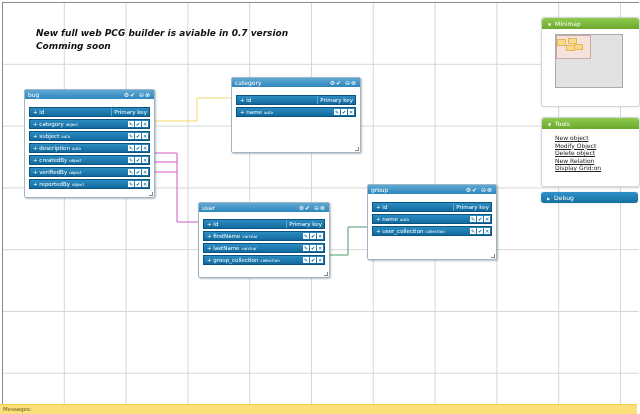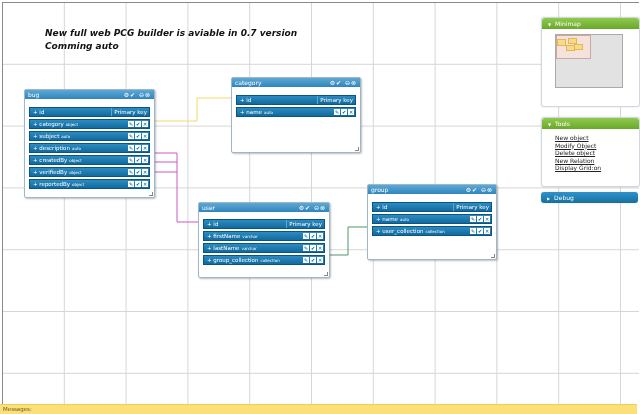--- a/index.html
+++ b/index.html
@@ -5,21 +5,21 @@
   html, body { margin:0; padding:0; }
   body { width:640px; height:414px; position:relative; overflow:hidden; background:#fff; font-family:"DejaVu Sans", sans-serif; }
   .canvas { position:absolute; left:2px; top:2px; width:636px; height:402px; border-left:1px solid #8a8a8a; border-top:1px solid #8a8a8a;
     background-color:#fff;
     background-image:
       linear-gradient(to right, #d6d6d6 1px, transparent 1px),
       linear-gradient(to bottom, #d6d6d6 1px, transparent 1px);
     background-size:61.8px 61.8px;
     background-position:-1px -1px;
   }
-  .notice { position:absolute; left:36px; top:27px; font-family:"DejaVu Sans", sans-serif; font-weight:bold; font-style:italic; font-size:9px; line-height:13px; color:#111;margin-left:9px; }
+  .notice { position:absolute; left:36px; top:27px; font-family:"DejaVu Sans", sans-serif; font-weight:bold; font-style:italic; font-size:9px; line-height:13px; color:#111; }
   .table { position:absolute; background:#fff; border:1px solid #9fb6c8; box-shadow:1px 1px 2px rgba(0,0,0,0.25); border-radius:2px; }
   .table .title { height:9px; background:linear-gradient(#5fa8d3,#2e86bd); color:#fff; font-size:6px; line-height:9px; padding-left:3px; position:relative; }
   .table .title .ctrls { position:absolute; right:3px; top:0; font-size:6px; letter-spacing:1px; }
   .rows { position:absolute; left:4px; right:4px; }
   .row { height:8px; margin-bottom:2px; background:linear-gradient(#2b8cc2,#126a9e); border:1px solid #0b5580; color:#fff; font-size:5.5px; line-height:8px; padding-left:3px; position:relative; white-space:nowrap; }
   .row .type { font-size:4px; margin-left:2px; }
   .row .pk { position:absolute; right:2px; top:0; font-size:5.5px; border-left:1px solid #5ea7d0; padding-left:2px; }
   .row .btns { position:absolute; right:1px; top:1px; display:flex; gap:1px; }
   .row .btns span { width:6px; height:6px; background:#fff; color:#0b5580; font-size:5px; line-height:6px; text-align:center; display:block; }
   .resize { position:absolute; right:1px; bottom:1px; width:3px; height:3px; border-right:1px solid #888; border-bottom:1px solid #888; }
@@ -36,21 +36,21 @@
   .msgbar { position:absolute; left:0; bottom:0; width:634px; height:9px; background:#fbe07a; border-top:1px solid #f3cf50; font-size:5.5px; line-height:9px; padding-left:3px; color:#6a5a20; }
   svg.links { position:absolute; left:0; top:0; width:640px; height:414px; pointer-events:none; }
 </style>
 </head>
 <body>
 
 <div class="canvas"></div>
 
 <div class="notice">
   <div>New full web PCG builder is aviable in 0.7 version</div>
-  <div>Comming auto</div>
+  <div>Comming soon</div>
 </div>
 
 <svg class="links">
   <polyline points="152,121 197,121 197,98 233,98" fill="none" stroke="#f2d96a" stroke-width="1"></polyline>
   <polyline points="152,153 177,153 177,222 200,222" fill="none" stroke="#d05ac0" stroke-width="1"></polyline>
   <polyline points="152,162 177,162" fill="none" stroke="#d05ac0" stroke-width="1"></polyline>
   <polyline points="152,172 177,172" fill="none" stroke="#d05ac0" stroke-width="1"></polyline>
   <polyline points="329,255 348,255 348,227 369,227" fill="none" stroke="#4a9a6a" stroke-width="1"></polyline>
 </svg>
 

